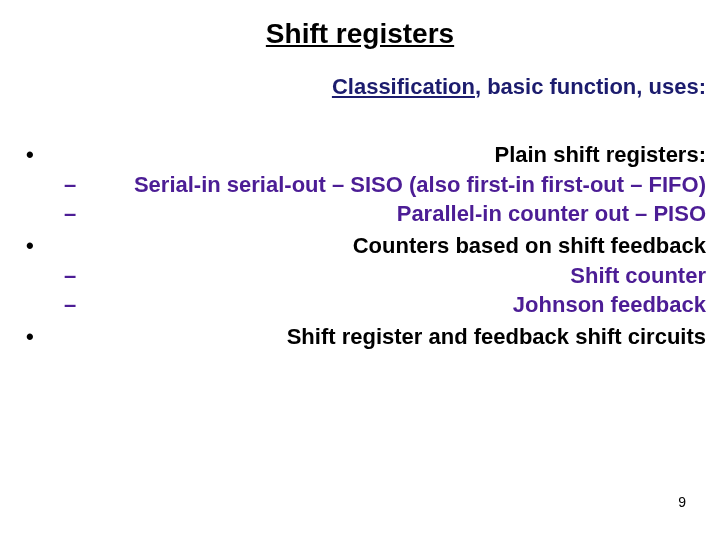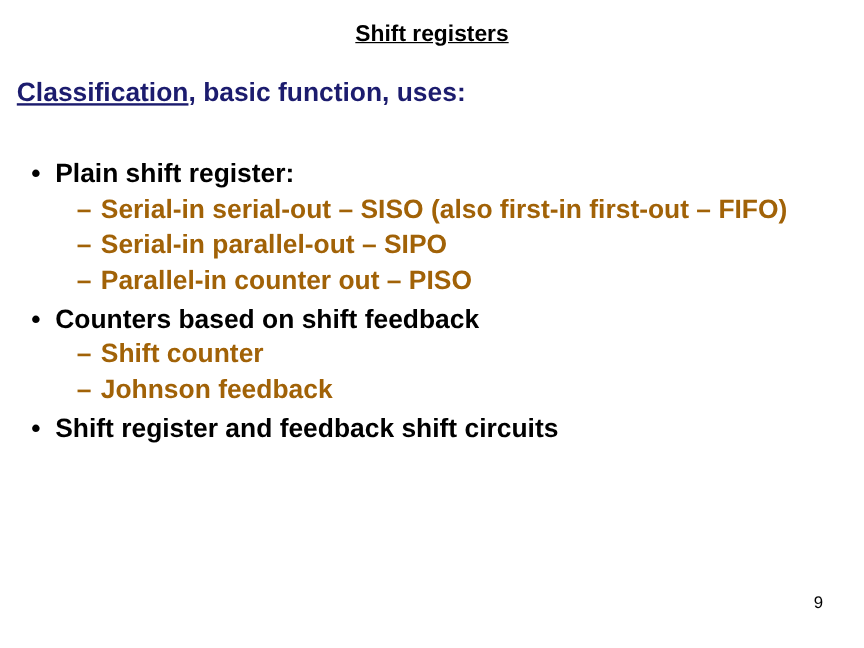--- a/index.html
+++ b/index.html
@@ -1,32 +1,33 @@
 <!DOCTYPE html>
 <html><head>
   <meta charset="utf-8">
   <style>
     * {
       margin: 0;
       padding: 0;
       box-sizing: border-box;
+      text-align: right;
     }
     body {
       width: 720px;
       height: 540px;
       background: white;
       font-family: Arial, Helvetica, sans-serif;
       position: relative;
       padding: 18px 14px;
     }
     .title {
       text-align: center;
       font-weight: bold;
       text-decoration: underline;
-      font-size: 19px;
+      font-size: 28px;
       color: #000;
       margin-bottom: 24px;
     }
     .subtitle {
       font-weight: bold;
       font-size: 22px;
       color: #1c1c6e;
       margin-bottom: 40px;
     }
     .subtitle-underline {
@@ -51,21 +52,21 @@
       left: 4px;
       top: 0;
     }
     .sub-list {
       list-style: none;
       padding-left: 18px;
     }
     .sub-item {
       font-weight: bold;
       font-size: 22px;
-      color: #a16207;
+      color: #4c1d95;
       line-height: 1.35;
       padding-left: 20px;
       position: relative;
     }
     .sub-item::before {
       content: "–";
       position: absolute;
       left: 0;
       top: 0;
     }
@@ -81,24 +82,23 @@
 <body>
 
 <h1 class="title">Shift registers</h1>
 
 <div class="subtitle">
   <span class="subtitle-underline">Classification</span><span>, basic function, uses:</span>
 </div>
 
 <ul class="bullet-list">
   <li class="bullet-item">
-    <span>Plain shift register:</span>
+    <span>Plain shift registers:</span>
     <ul class="sub-list">
       <li class="sub-item">Serial-in serial-out – SISO (also first-in first-out – FIFO)</li>
-      <li class="sub-item">Serial-in parallel-out – SIPO</li>
       <li class="sub-item">Parallel-in counter out – PISO</li>
     </ul>
   </li>
   <li class="bullet-item">
     <span>Counters based on shift feedback</span>
     <ul class="sub-list">
       <li class="sub-item">Shift counter</li>
       <li class="sub-item">Johnson feedback</li>
     </ul>
   </li>

